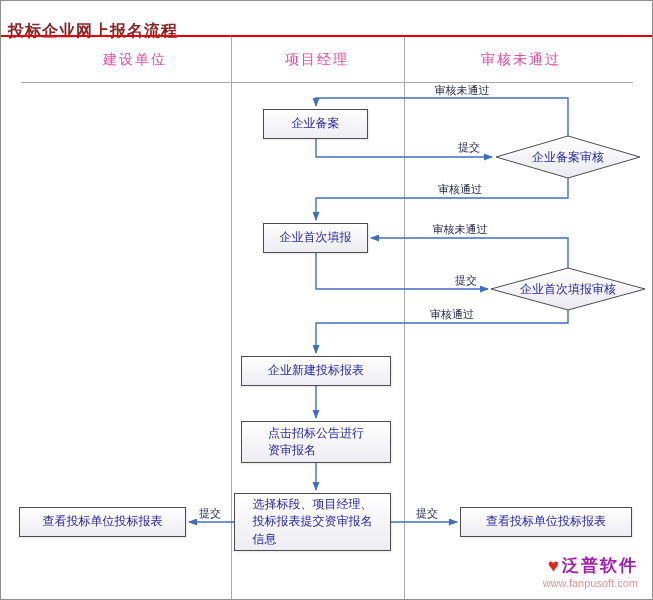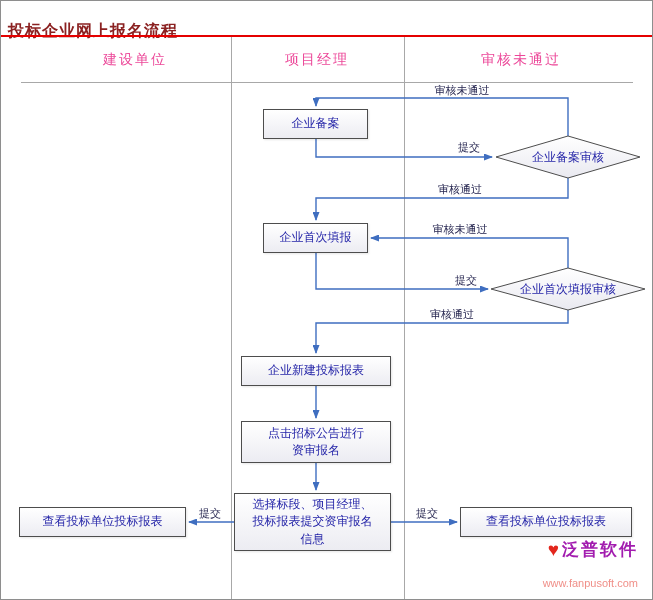--- a/index.html
+++ b/index.html
@@ -96,21 +96,20 @@
     position: absolute;
     box-sizing: border-box;
     border: 1px solid #4d4d4d;
     background: linear-gradient(180deg, #ffffff 0%, #ececf2 100%);
     color: #2525a8;
     font-size: 12px;
     line-height: 1.45;
     display: flex;
     align-items: center;
     justify-content: center;
-    text-align: center;
     white-space: pre-line;
     box-shadow: 1px 1px 2px rgba(0,0,0,0.10);
   }
 
   .footer {
     position: absolute;
     right: 14px;
     bottom: 10px;
     text-align: right;
   }
@@ -125,21 +124,21 @@
     line-height: 1;
     margin-right: 3px;
   }
   .brand {
     color: #a21caf;
     font-size: 17px;
     font-weight: bold;
     letter-spacing: 2px;
   }
   .url {
-    margin-top: 16px;
+    margin-top: 0;
     color: #f08f88;
     font-size: 11px;
   }
 </style>
 </head>
 <body>
 
 <div class="stage">
 
   <div class="title">投标企业网上报名流程</div>

